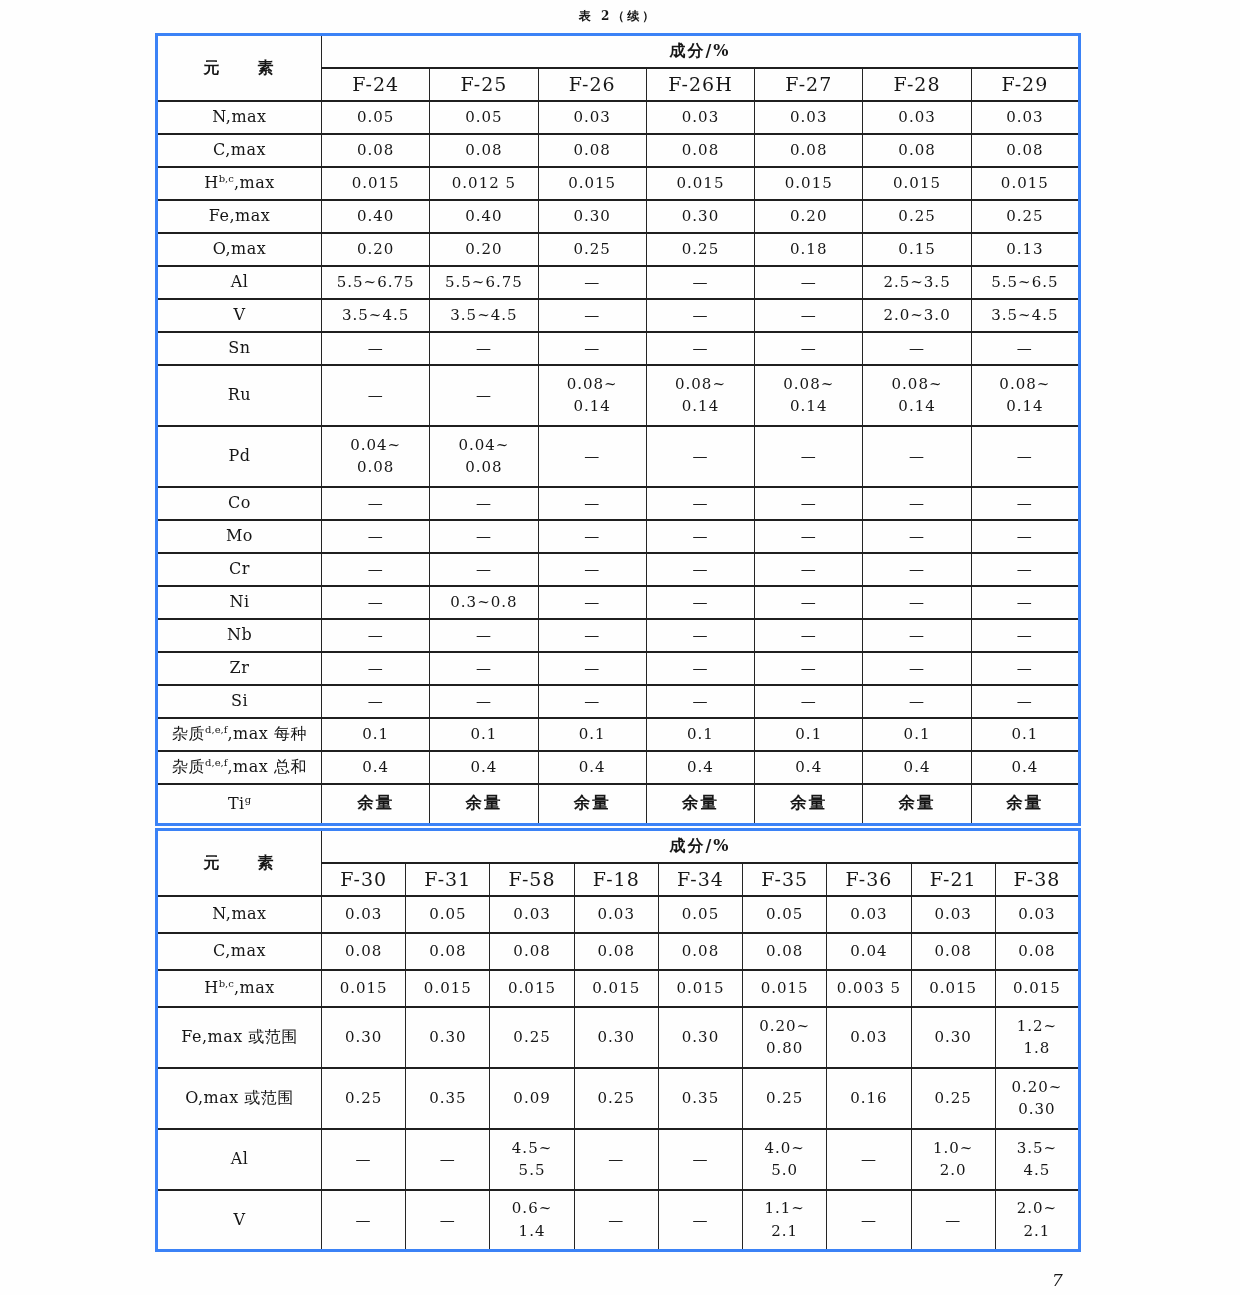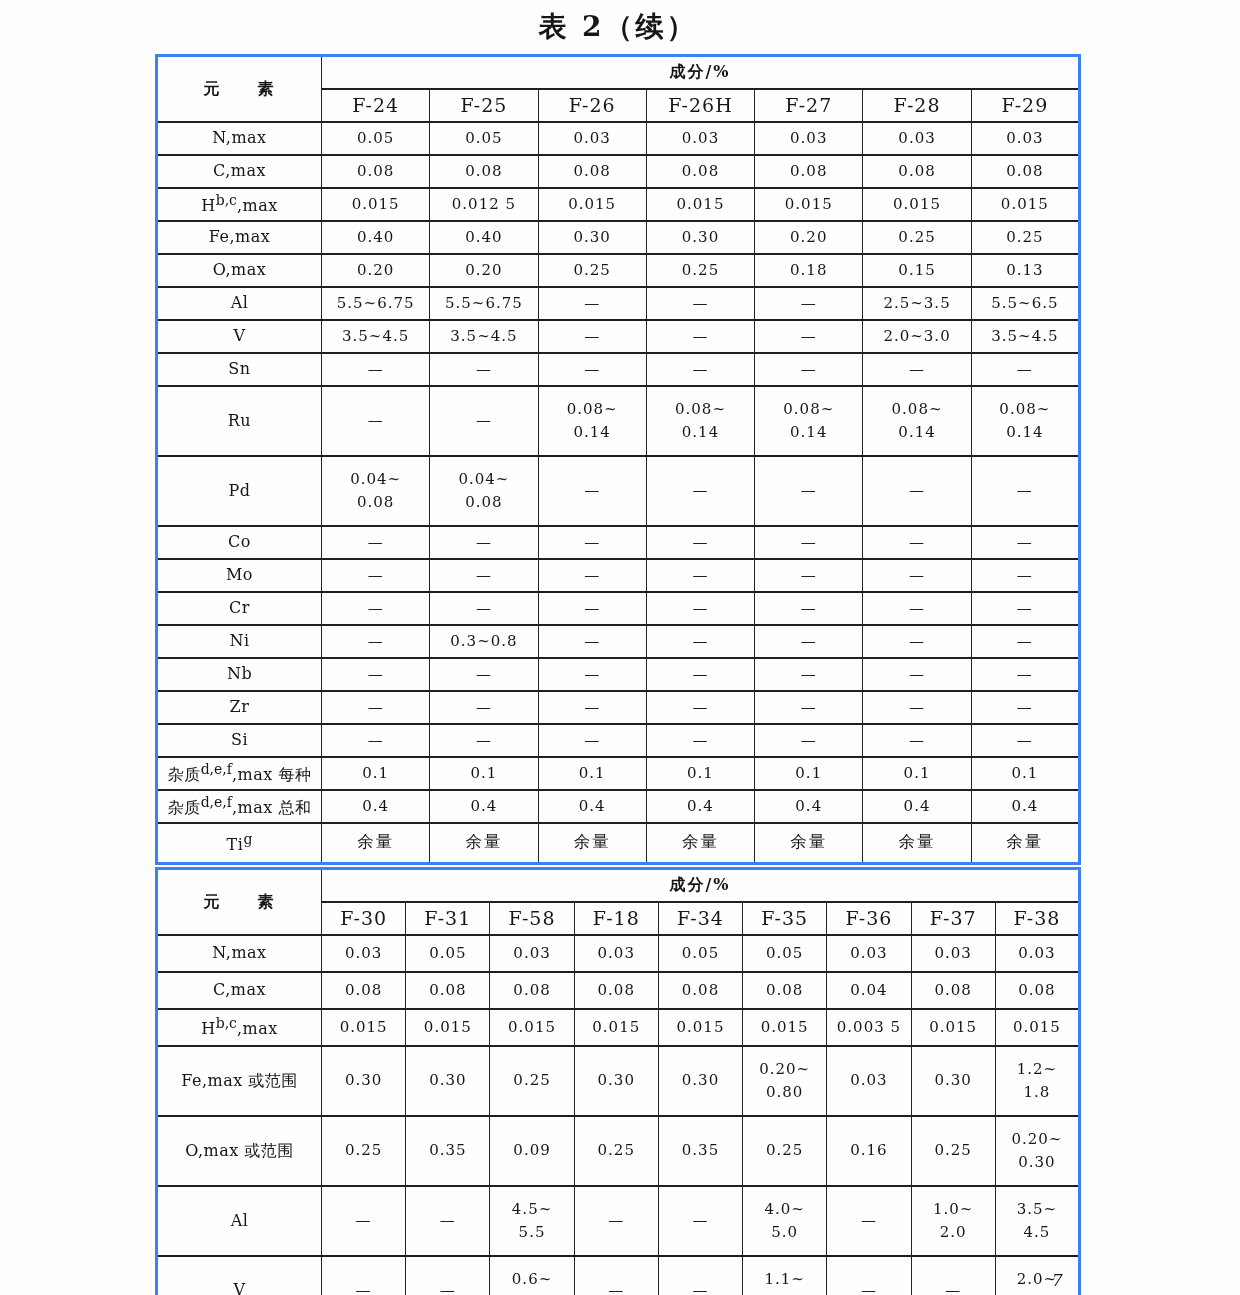--- a/index.html
+++ b/index.html
@@ -2,45 +2,45 @@
 <html><head>
 <meta charset="utf-8">
 <style>
   html,body{margin:0;padding:0;}
   body{
     width:1240px;height:1295px;background:#fefefe;position:relative;
     font-family:"DejaVu Serif","Liberation Serif",serif;color:#161616;
   }
   .doc{position:absolute;left:155px;top:8px;width:926px;}
   .title{
-    text-align:center;font-weight:bold;font-size:28px;letter-spacing:3px;
+    text-align:center;font-weight:bold;font-size:12px;letter-spacing:3px;
     margin-bottom:8px;
   }
   table.comp{
     border-collapse:collapse;table-layout:fixed;width:926px;
     border:3px solid #3b82f6;
   }
   table.comp + table.comp{margin-top:2px;}
   td{
     border-left:1px solid #252525;border-right:1px solid #252525;
     border-top:2px solid #1f1f1f;border-bottom:2px solid #1f1f1f;
     text-align:center;vertical-align:middle;padding:0 2px;
     font-size:15px;letter-spacing:1px;white-space:pre-line;line-height:1.5;
   }
   thead td{font-size:19px;}
   .elem-hdr,.comp-hdr{font-weight:bold;font-size:16px;letter-spacing:2px;}
   .comp-hdr{border-bottom:1px solid #252525;text-align:center;}
   .elem-cell{font-size:16px;letter-spacing:.5px;}
-  sup{font-size:14px;letter-spacing:0;}
+  sup{font-size:10px;letter-spacing:0;}
   .t1 tr{height:33px;}
   .t2 tr{height:37px;}
   .t2 thead tr{height:33px;}
-  tr.tall{height:70px;}
+  tr.tall{height:61px;}
   .t1 tr.bold-row{height:41px;}
-  tr.bold-row .val-cell{font-weight:normal;font-size:16.5px;letter-spacing:2px;}
+  tr.bold-row .val-cell{font-weight:bold;font-size:16.5px;letter-spacing:2px;}
   .pageno{
     position:absolute;top:1270px;left:1052px;font-size:17px;font-style:italic;
   }
 </style>
 </head>
 <body>
 
 <div class="doc">
 
   <div class="title">表 2（续）</div>
@@ -301,21 +301,21 @@
         <td class="comp-hdr" colspan="9">成分/%</td>
       </tr>
       <tr class="grades-row">
           <td>F-30</td>
           <td>F-31</td>
           <td>F-58</td>
           <td>F-18</td>
           <td>F-34</td>
           <td>F-35</td>
           <td>F-36</td>
-          <td>F-37</td>
+          <td>F-21</td>
           <td>F-38</td>
         </tr>
     </thead>
     <tbody>
         <tr>
           <td class="elem-cell"><span>N,max</span></td>
           <td class="val-cell">0.03</td>
           <td class="val-cell">0.05</td>
           <td class="val-cell">0.03</td>
           <td class="val-cell">0.03</td>

